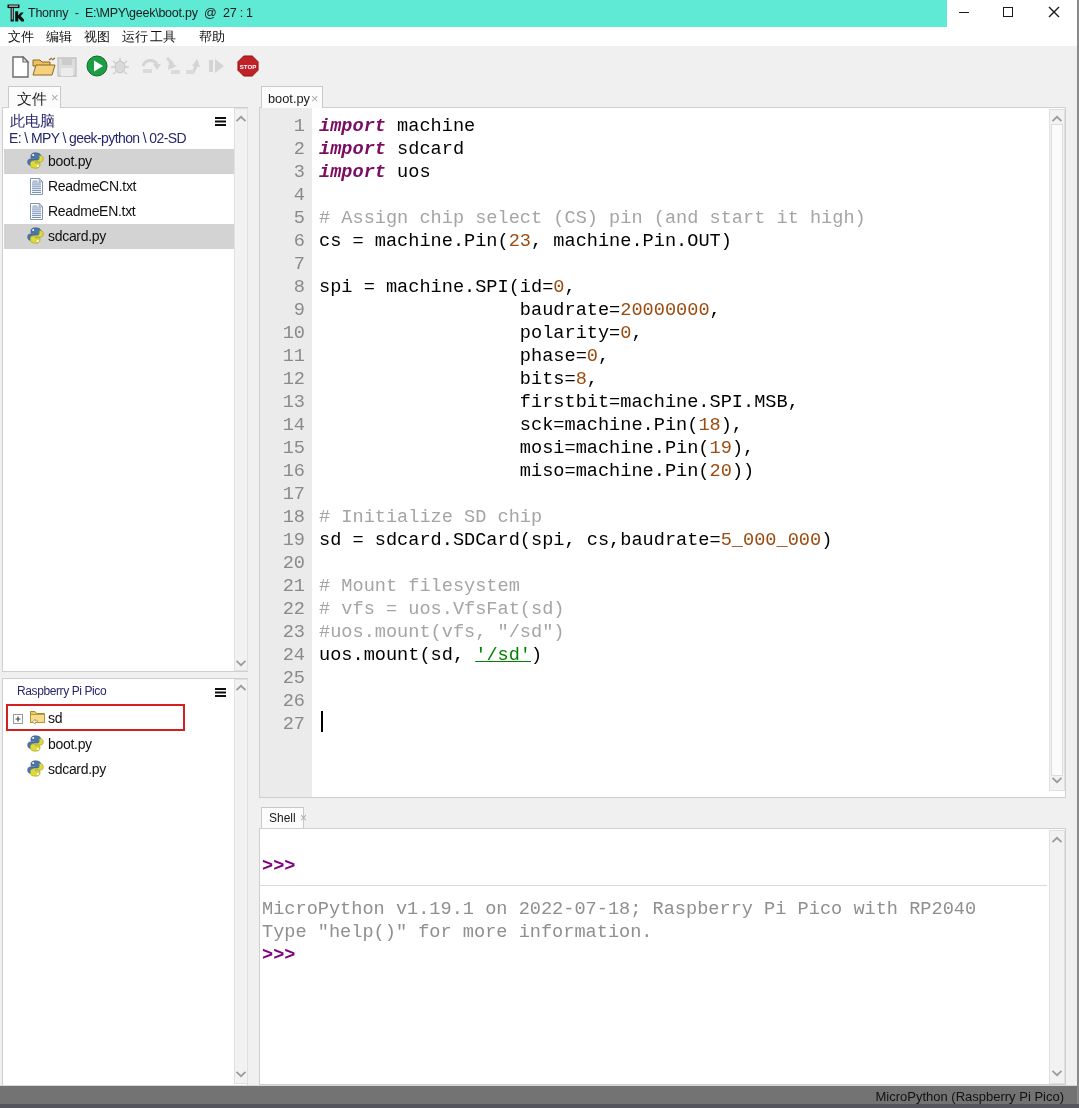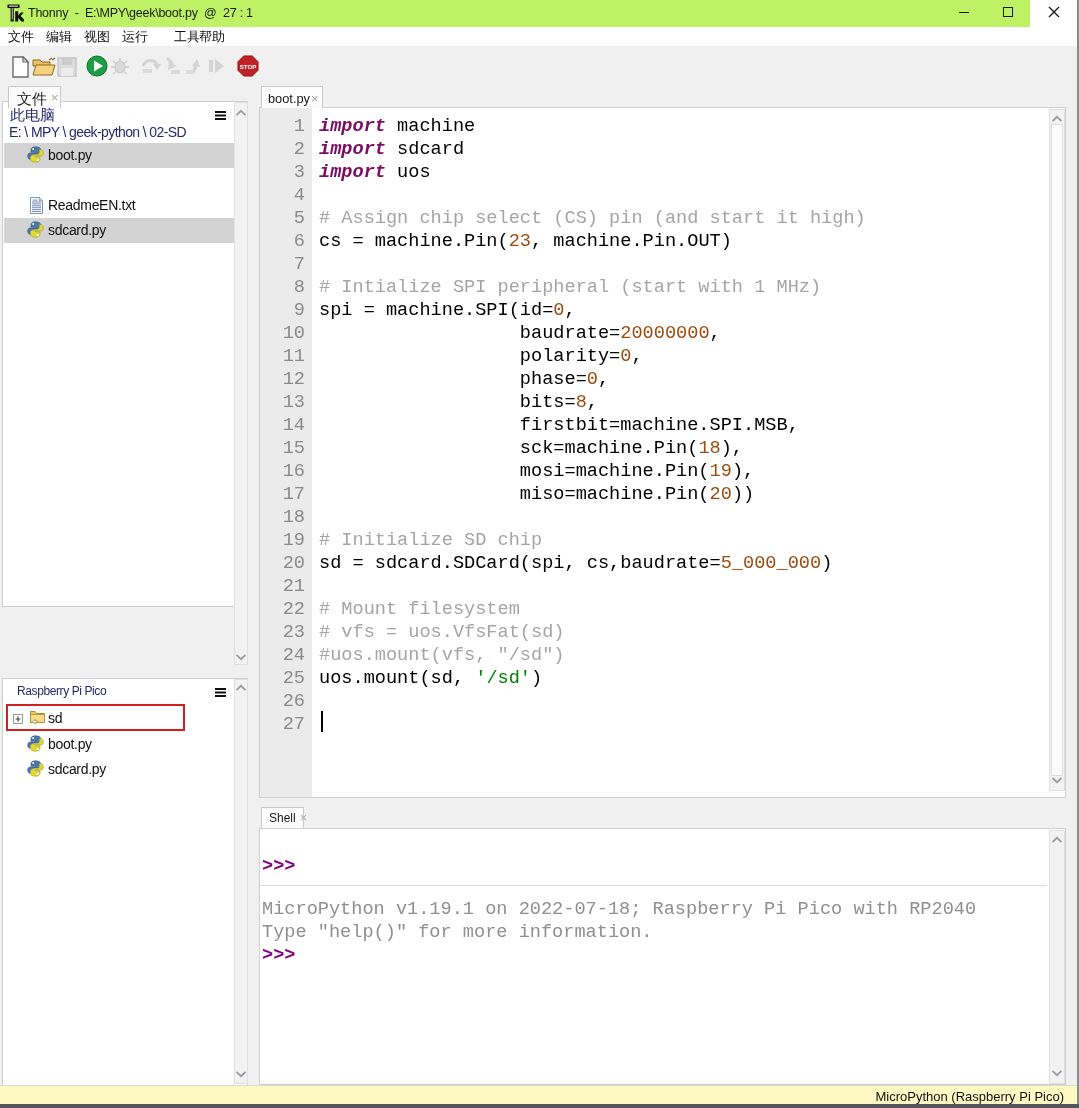--- a/index.html
+++ b/index.html
@@ -1,19 +1,19 @@
 <!DOCTYPE html>
 <html><head>
 <meta charset="utf-8">
 <style>
 * { margin:0; padding:0; box-sizing:border-box; }
 html,body { width:1079px; height:1108px; overflow:hidden; }
 body { font-family:"Liberation Sans", sans-serif; background:#ffffff; position:relative; }
 
-#titlebar { position:absolute; left:0; top:0; width:1030px; height:27px; background:#bef264; }
+#titlebar { position:absolute; left:0; top:0; width:947px; height:27px; background:#5eead4; }
 #title-text { position:absolute; left:28px; top:6px; font-size:12.5px; color:#1a1a1a; letter-spacing:-0.25px; }
 .winbtn { position:absolute; top:0; width:14px; height:27px; color:#222; font-size:15px; }
 
 #menubar { position:absolute; left:0; top:27px; width:1079px; height:19px; background:#ffffff; font-size:13px; color:#111; }
 #menubar span { position:absolute; top:1px; }
 
 #toolbar { position:absolute; left:0; top:46px; width:1079px; height:38px; background:#f0f0f0; }
 #toolbar svg { position:absolute; top:0; left:0; }
 
 #content { position:absolute; left:0; top:84px; width:1079px; height:1020px; background:#f0f0f0; }
@@ -28,26 +28,26 @@
 
 .sbar { position:absolute; background:#f2f2f2; border:1px solid #e0e0e0; }
 
 #gutter { position:absolute; background:#ebebeb; }
 .code, .lineno, .shelltxt { font-family:"Liberation Mono", monospace; font-size:18.6px; line-height:23px; white-space:pre; }
 .lineno { position:absolute; color:#8a8a8a; text-align:right; width:44px; }
 .code { position:absolute; color:#000; }
 .kw { color:#7c0d62; font-weight:bold;font-style:italic; }
 .num { color:#9c4c10; }
 .cmt { color:#a5a5a5; }
-.str { color:#008000; }
+.str { color:#008000;text-decoration:underline; }
 .shelltxt { position:absolute; color:#000; }
 .gry { color:#8f8f8f; }
 .prm { color:#800080; font-weight:bold; }
 
-#statusbar { position:absolute; left:0; top:1085px; width:1079px; height:19px; background:#fef9c3; border-top:1px solid #d8d8d8; }
+#statusbar { position:absolute; left:0; top:1085px; width:1079px; height:19px; background:#737373; border-top:1px solid #d8d8d8; }
 #statusbar div { position:absolute; right:15px; top:3px; font-size:13px; color:#111; }
 #bottomstrip { position:absolute; left:0; top:1104px; width:1079px; height:4px; background:#55555d; }
 #rightborder { position:absolute; left:1077px; top:0; width:2px; height:1104px; background:#8a8a8a; }
 </style>
 </head>
 <body>
 
 <svg width="0" height="0" style="position:absolute">
   <defs>
     <g id="pylogo">
@@ -85,21 +85,21 @@
   <svg class="winbtn" style="left:1048px;top:6px" width="12" height="12">
       <path d="M1 1 L11 11 M11 1 L1 11" stroke="#1a1a1a" stroke-width="1.4"></path>
     </svg>
 </div>
 
 <div id="menubar">
   <span style="left:8px">文件</span>
   <span style="left:46px">编辑</span>
   <span style="left:84px">视图</span>
   <span style="left:122px">运行</span>
-  <span style="left:174px">工具</span>
+  <span style="left:150px">工具</span>
   <span style="left:199px">帮助</span>
 </div>
 
 <div id="toolbar">
 
   <svg style="left:12px;top:10px" width="18" height="22" viewBox="0 0 18 22">
     <path d="M1 1 H11 L16 6 V21 H1 Z" fill="#ffffff" stroke="#6a6a6a" stroke-width="1.4"></path>
     <path d="M11 1 L11 6 L16 6 Z" fill="#e8e8e8" stroke="#6a6a6a" stroke-width="1.2"></path>
   </svg>
 
@@ -155,32 +155,38 @@
   </svg>
 </div>
 
 <div id="content">
 
   <div class="tab" style="left:8px;top:2px;width:53px;height:22px;font-size:15px">
     <span style="position:absolute;left:8px;top:3px">文件</span>
       <span class="tabx" style="position:absolute;left:42px;top:3px;font-size:13px">×</span>
   </div>
 
-  <div class="panel" style="left:2px;top:17px;width:246px;height:506px">
+  <div class="panel" style="left:2px;top:23px;width:246px;height:565px">
     <div class="treehead" style="position:absolute;left:7px;top:4px;font-size:15px">此电脑</div>
     <svg style="position:absolute;left:212px;top:9px" width="11" height="9">
         <path d="M0 1 h11 M0 4.5 h11 M0 8 h11" stroke="#0f0f0f" stroke-width="1.9"></path>
       </svg>
     <div class="treehead" style="position:absolute;left:6px;top:22px;font-size:14px;letter-spacing:-0.6px">E: \ MPY \ geek-python \ 02-SD</div>
 
     <div class="row sel" style="top:41px">
       <svg style="position:absolute;left:23px;top:3px" width="17" height="17">
           <use href="#pylogo"></use>
         </svg>
       <span class="lbl">boot.py</span>
+    </div>
+    <div class="row" style="top:66px">
+      <svg style="position:absolute;left:26px;top:4px" width="14" height="17">
+          <use href="#txtdoc"></use>
+        </svg>
+      <span class="lbl">ReadmeCN.txt</span>
     </div>
     <div class="row" style="top:91px">
       <svg style="position:absolute;left:26px;top:4px" width="14" height="17">
           <use href="#txtdoc"></use>
         </svg>
       <span class="lbl">ReadmeEN.txt</span>
     </div>
     <div class="row sel" style="top:116px">
       <svg style="position:absolute;left:23px;top:3px" width="17" height="17">
           <use href="#pylogo"></use>
@@ -270,21 +276,20 @@
 25
 26
 27</div>
     <div class="code" style="left:59px;top:7px"><span class="kw">import</span> machine
 <span class="kw">import</span> sdcard
 <span class="kw">import</span> uos
 
 <span class="cmt"># Assign chip select (CS) pin (and start it high)</span>
 cs = machine.Pin(<span class="num">23</span>, machine.Pin.OUT)
 
-<span class="cmt"># Intialize SPI peripheral (start with 1 MHz)</span>
 spi = machine.SPI(id=<span class="num">0</span>,
                   baudrate=<span class="num">20000000</span>,
                   polarity=<span class="num">0</span>,
                   phase=<span class="num">0</span>,
                   bits=<span class="num">8</span>,
                   firstbit=machine.SPI.MSB,
                   sck=machine.Pin(<span class="num">18</span>),
                   mosi=machine.Pin(<span class="num">19</span>),
                   miso=machine.Pin(<span class="num">20</span>))
 

